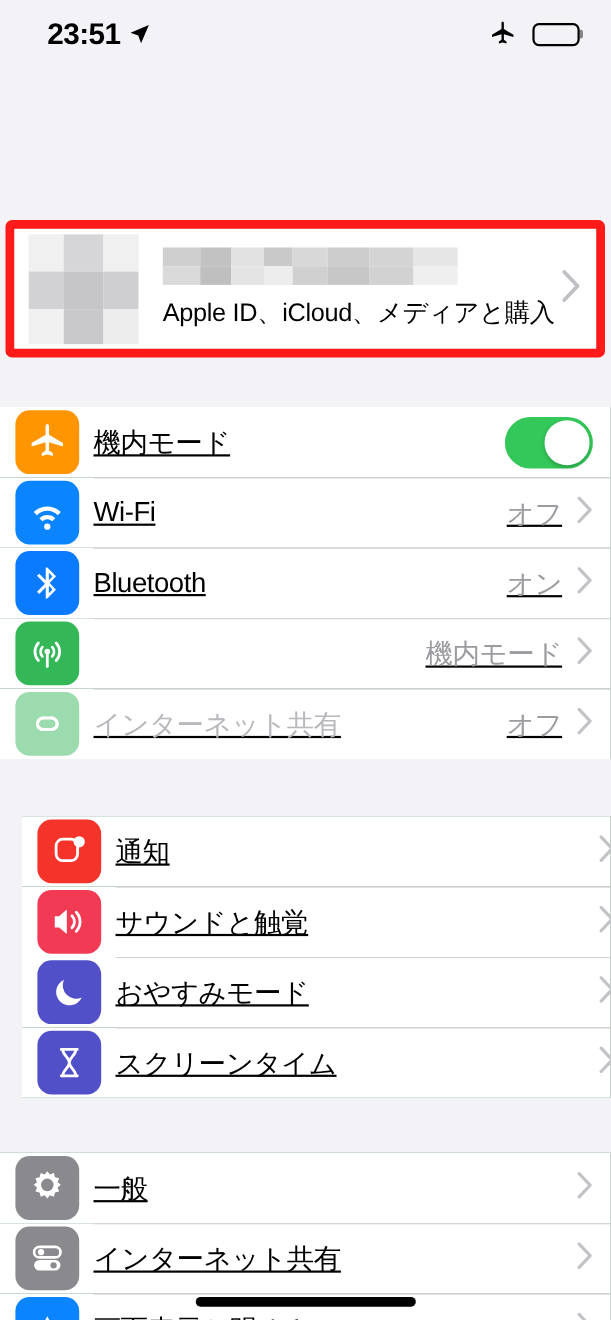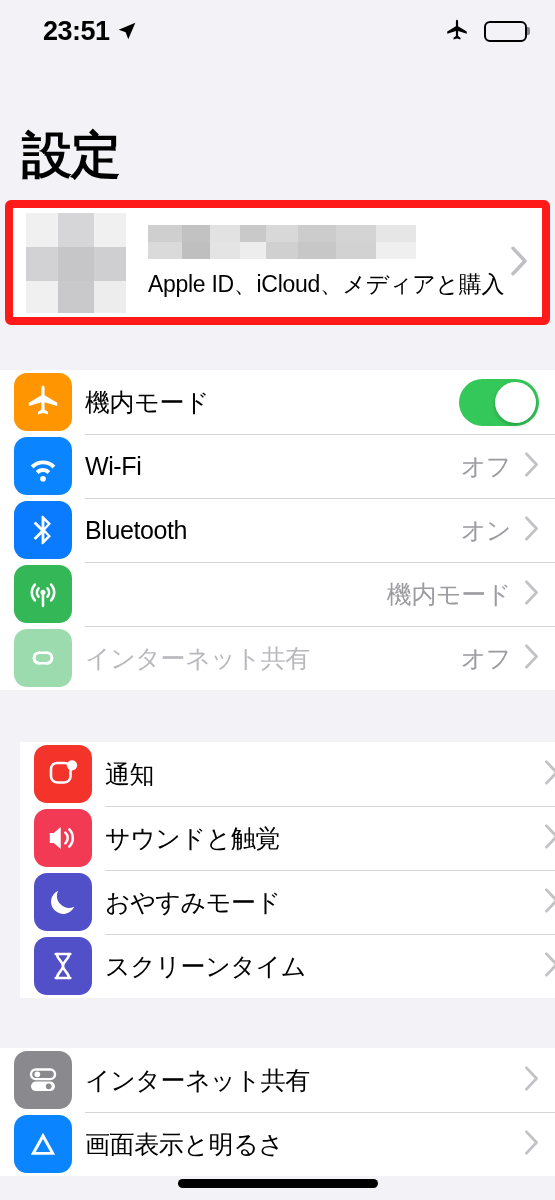--- a/index.html
+++ b/index.html
@@ -55,21 +55,21 @@
   }
   .avatar .px { position:absolute; }
   .ai-text { flex:1; margin-left:22px; min-width:0; }
   .name-mosaic { display:flex; flex-direction:column; gap:0; width:268px; margin-bottom:10px; }
   .mos-row { display:flex; height:17px; }
   .mos-row span { display:block; }
   .ai-sub { font-size:23px; color:#000; letter-spacing:-0.3px; white-space:nowrap; }
   .ai-chev { flex:none; margin-left:6px; }
 
   
-  .group { position:absolute; left:0; width:555px; background:#14532d; }
+  .group { position:absolute; left:0; width:555px; background:#14532d;text-decoration:underline; }
   .row {
     position:relative; display:flex; align-items:center;
     height:64px; padding-left:14px; padding-right:16px; background:#fff;
   }
   .row + .row::before {
     content:""; position:absolute; left:85px; right:0; top:0;
     height:1px; background:#D3D3D8;
   }
   .icon {
     width:58px; height:58px; flex:none; border-radius:13px;
@@ -119,21 +119,20 @@
         <svg width="26" height="26" viewBox="0 0 24 24">
             <path d="M21 14.5v-2l-8-4.8V2.9c0-.8-.5-1.4-1-1.4s-1 .6-1 1.4v4.8l-8 4.8v2l8-2.4v4.6l-2.2 1.6v1.6l3.2-.9 3.2.9v-1.6L13 16.7v-4.6l8 2.4z" fill="#000"></path>
           </svg>
       </span>
       <span class="battery">
         <span class="fill"></span><span class="nub"></span>
       </span>
     </div>
   </div>
 
-  <div class="page-title">設定</div>
 
   <div class="red-box">
     <div class="appleid-row">
       <div class="avatar">
         <span class="px" style="left:0;top:0;width:32px;height:34px;background:#F0F0F0"></span>
         <span class="px" style="left:32px;top:0;width:36px;height:34px;background:#D6D6D8"></span>
         <span class="px" style="left:68px;top:0;width:32px;height:34px;background:#F0F0F0"></span>
         <span class="px" style="left:0;top:34px;width:32px;height:34px;background:#D2D2D5"></span>
         <span class="px" style="left:32px;top:34px;width:36px;height:34px;background:#C6C6C9"></span>
         <span class="px" style="left:68px;top:34px;width:32px;height:34px;background:#CFCFD2"></span>
@@ -333,20 +332,38 @@
           <svg width="15" height="25" viewBox="0 0 12 20">
               <path d="M2 1.5 10 10l-8 8.5" stroke="#C2C2C7" stroke-width="2.3" fill="none" stroke-linecap="round" stroke-linejoin="round"></path>
             </svg>
         </span>
       </span>
     </div>
   </div>
 
   <div class="group" style="top:1048px;">
 
+    <div class="row">
+      <span class="icon" style="background:#8A8A8E">
+        <svg width="38" height="38" viewBox="0 0 24 24" fill="#fff">
+          <path d="M12 2.4l1.5 1.9 2.3-.9.6 2.4 2.4.6-.9 2.3 1.9 1.5-1.9 1.5.9 2.3-2.4.6-.6 2.4-2.3-.9L12 18l-1.5-1.9-2.3.9-.6-2.4-2.4-.6.9-2.3L4.2 10.2l1.9-1.5-.9-2.3 2.4-.6.6-2.4 2.3.9L12 2.4z"></path>
+          <circle cx="12" cy="10.2" r="3.6" fill="#8A8A8E"></circle>
+          <path d="M12 6.9a3.3 3.3 0 1 1 0 6.6 3.3 3.3 0 0 1 0-6.6z" fill="none" stroke="#fff" stroke-width="0"></path>
+        </svg>
+      </span>
+      <span class="row-label">一般</span>
+      <span class="row-right">
+        <span class="row-value"></span>
+        <span class="chev">
+          <svg width="15" height="25" viewBox="0 0 12 20">
+              <path d="M2 1.5 10 10l-8 8.5" stroke="#C2C2C7" stroke-width="2.3" fill="none" stroke-linecap="round" stroke-linejoin="round"></path>
+            </svg>
+        </span>
+      </span>
+    </div>
 
     <div class="row">
       <span class="icon" style="background:#8A8A8E">
         <svg width="36" height="36" viewBox="0 0 24 24">
           <rect x="4" y="5" width="16" height="6.4" rx="3.2" fill="none" stroke="#fff" stroke-width="1.6"></rect>
           <circle cx="8.2" cy="8.2" r="1.9" fill="#fff"></circle>
           <rect x="4" y="13" width="16" height="6.4" rx="3.2" fill="#fff"></rect>
           <circle cx="15.8" cy="16.2" r="1.9" fill="#8A8A8E"></circle>
         </svg>
       </span>

